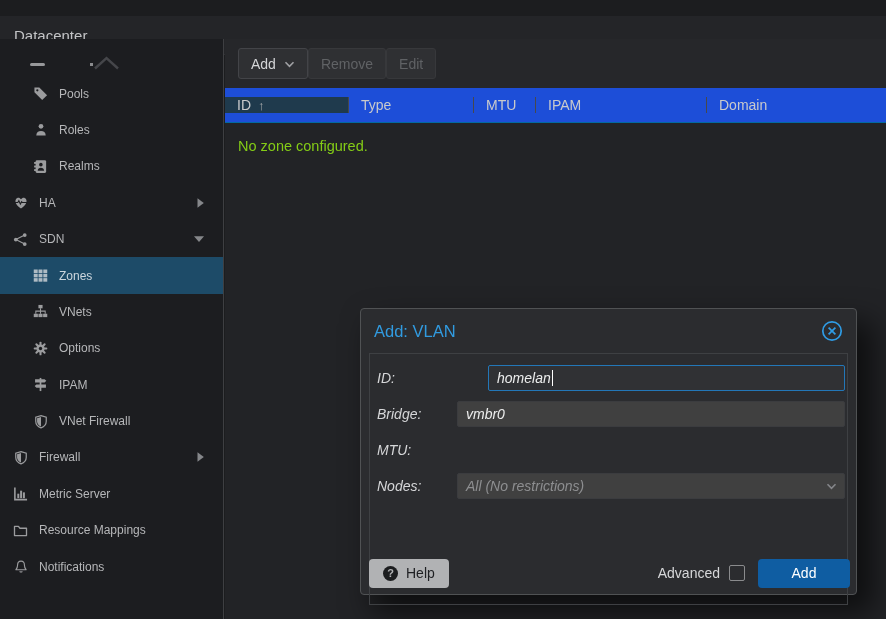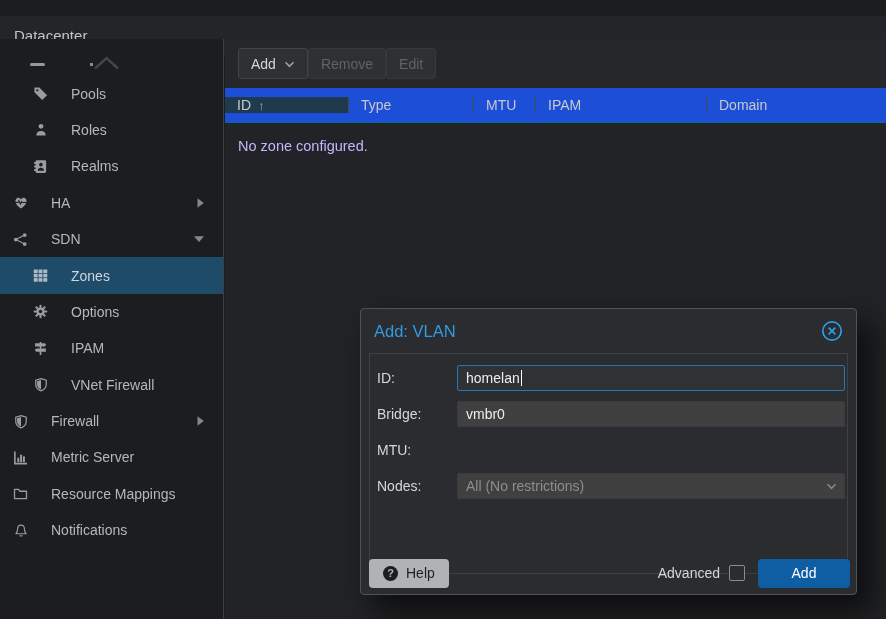--- a/index.html
+++ b/index.html
@@ -10,21 +10,21 @@
   
   .topbar { position:absolute; left:0; top:16px; width:886px; height:39px;
             background:#242528; border-bottom:1px solid #2f3033;
             display:flex; align-items:center; padding-left:14px; }
   .topbar-title { color:#c3c4c6; font-size:15px; }
 
   
   .sidebar { position:absolute; left:0; top:39px; width:224px; height:580px;
              background:#1c1d20; border-right:1px solid #3e3f42; overflow:hidden; }
   .sidebar-item { height:36.4px; display:flex; align-items:center; position:relative;
-                  color:#b6b7b9; font-size:14px; padding-left:12px; cursor:pointer;gap:12px; }
+                  color:#b6b7b9; font-size:12px; padding-left:12px; cursor:pointer; }
   .sidebar-item.child { padding-left:32px; }
   .sidebar-item.selected { background:#1d4b68; color:#ccd6dd; }
   .sb-icon { width:17px; height:16px; display:inline-flex; align-items:center;
              justify-content:center; color:#9b9c9e; flex:0 0 17px; }
   .sidebar-item.selected .sb-icon { color:#aebbc4; }
   .sb-label { margin-left:10px; white-space:nowrap; }
   .sb-arrow { position:absolute; right:18px; top:50%; transform:translateY(-50%);
               color:#85878a; display:inline-flex; }
   
   .sidebar-item.partial { pointer-events:none; }
@@ -47,38 +47,38 @@
   .tb-btn .menu-chevron { color:#a0a1a4; display:inline-flex; margin-top:2px; }
 
   .table-header { height:35px; background:#1d4ed8; border-bottom:1px solid #0369a1;
                   display:flex;align-items:center; }
   .th { display:flex; align-items:center; padding-left:12px; font-size:14px;
         color:#c9cacc; border-right:1px solid #47484c; cursor:pointer; }
   .th:last-child { border-right:none; }
   .th.sorted { background:#1f3a4d; }
   .sort-arrow { margin-left:7px; color:#a9abad; font-size:13px; }
 
-  .empty-text { padding:15px 0 0 13px; font-size:14.5px; color:#c4b5fd; }
+  .empty-text { padding:15px 0 0 13px; font-size:14.5px; color:#84cc16; }
 
   
   .dialog { position:absolute; left:360px; top:308px; width:497px; height:287px;
             background:#2b2c2f; border:1px solid #505254; border-radius:4px;
             box-shadow:14px 16px 30px 2px rgba(0,0,0,0.6); z-index:10; }
   .dialog-header { height:44px; display:flex; align-items:center; padding:0 13px; }
   .dialog-title { font-size:16.5px; color:#319be0; flex:1; }
   .dialog-close { color:#2f9ce5; display:inline-flex; cursor:pointer; }
 
-  .dialog-body { position:absolute; left:8px; right:8px; top:44px; height:221px;
-                 border:1px solid #3e4043; padding:11px 2px 0 7px; }
+  .dialog-body { position:absolute; left:8px; right:8px; top:44px; height:252px;
+                 border:1px solid #3e4043; padding:11px 2px 0 7px;font-style:italic; }
   .form-row { display:flex; align-items:center; height:26px; margin-bottom:10px; }
   .form-label { width:80px; font-size:14px; color:#d6d7d9; flex:0 0 80px; }
   .field { flex:1; height:26px; background:#404040; border:1px solid #3b3c3f;
            border-radius:2px; display:flex; align-items:center; padding:0 8px;
            font-size:14px; color:#eceded; position:relative; cursor:text; }
-  .field.focused { border:1px solid #2377b8; background:#303134; }
+  .field.focused { border:1px solid #2377b8; background:#303134;margin-left:31px; }
   .field.muted .field-value { color:#8d8e90; }
   .caret { display:inline-block; width:1.5px; height:16px; background:#ffffff;
            margin-left:1px; }
   .adorn { position:absolute; right:7px; top:0; bottom:0; display:flex;
            flex-direction:column; align-items:center; justify-content:center;
            color:#85868a; cursor:pointer; }
   .adorn svg { display:block; }
 
   .dialog-footer { position:absolute; left:0; right:0; bottom:0; height:42px;
                    display:flex; align-items:center; padding:0 6px 0 8px; }
@@ -187,20 +187,32 @@
           <rect x="0.8" y="10.8" width="4.2" height="3.8"></rect>
           <rect x="5.9" y="10.8" width="4.2" height="3.8"></rect>
           <rect x="11" y="10.8" width="4.2" height="3.8"></rect>
         </svg>
       </span>
       <span class="sb-label">Zones</span>
     </div>
     <div class="sidebar-item child">
       <span class="sb-icon">
         <svg width="15" height="15" viewBox="0 0 16 16">
+          <path d="M8 4.6v3M3 10.4V7.6h10v2.8M8 7.6v2.8" stroke="currentColor" stroke-width="1.1" fill="none"></path>
+          <rect x="5.8" y="1" width="4.4" height="3.6" fill="currentColor"></rect>
+          <rect x="0.8" y="10.4" width="4.4" height="3.6" fill="currentColor"></rect>
+          <rect x="5.8" y="10.4" width="4.4" height="3.6" fill="currentColor"></rect>
+          <rect x="10.8" y="10.4" width="4.4" height="3.6" fill="currentColor"></rect>
+        </svg>
+      </span>
+      <span class="sb-label">VNets</span>
+    </div>
+    <div class="sidebar-item child">
+      <span class="sb-icon">
+        <svg width="15" height="15" viewBox="0 0 16 16">
           <g fill="currentColor">
             <rect x="6.9" y="0.7" width="2.2" height="14.6" rx="1"></rect>
             <rect x="6.9" y="0.7" width="2.2" height="14.6" rx="1" transform="rotate(45 8 8)"></rect>
             <rect x="6.9" y="0.7" width="2.2" height="14.6" rx="1" transform="rotate(90 8 8)"></rect>
             <rect x="6.9" y="0.7" width="2.2" height="14.6" rx="1" transform="rotate(135 8 8)"></rect>
             <circle cx="8" cy="8" r="4.3"></circle>
           </g>
           <circle cx="8" cy="8" r="1.8" fill="#1c1d20"></circle>
         </svg>
       </span>

